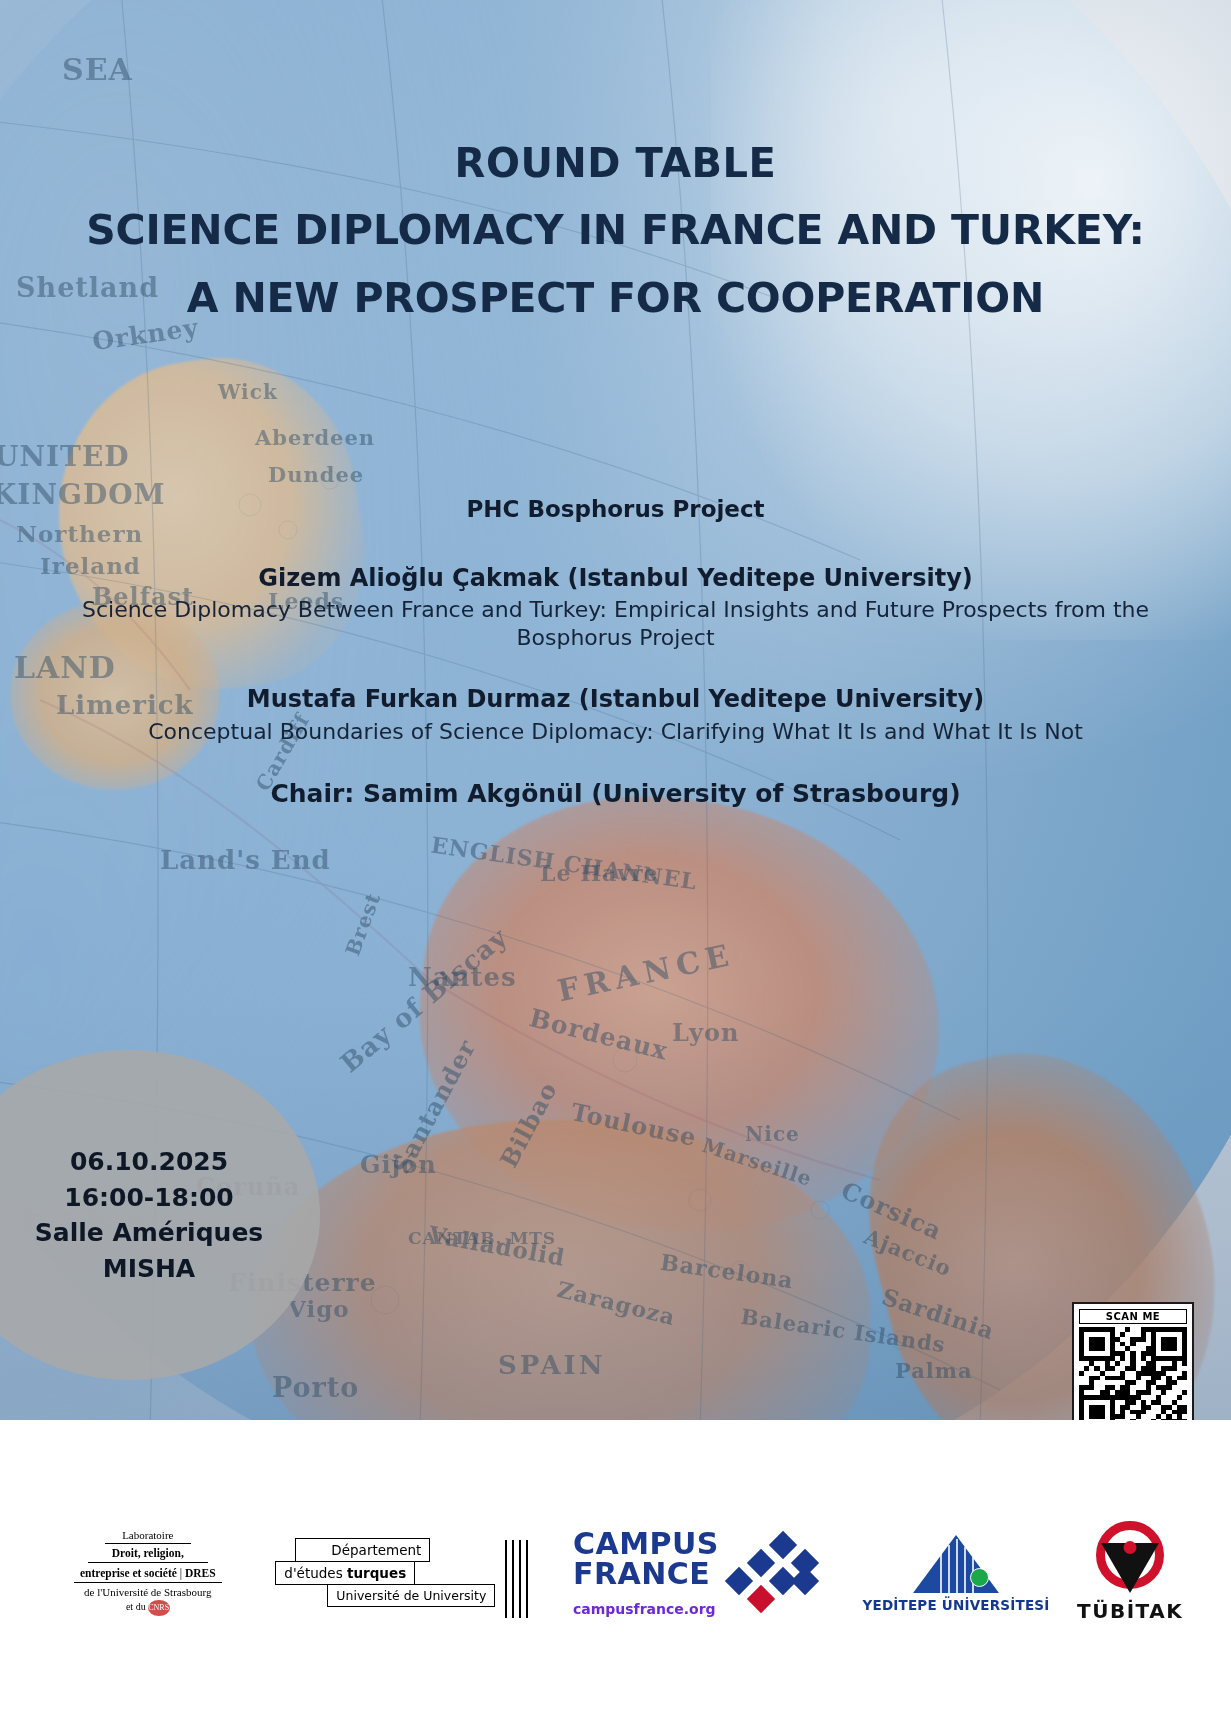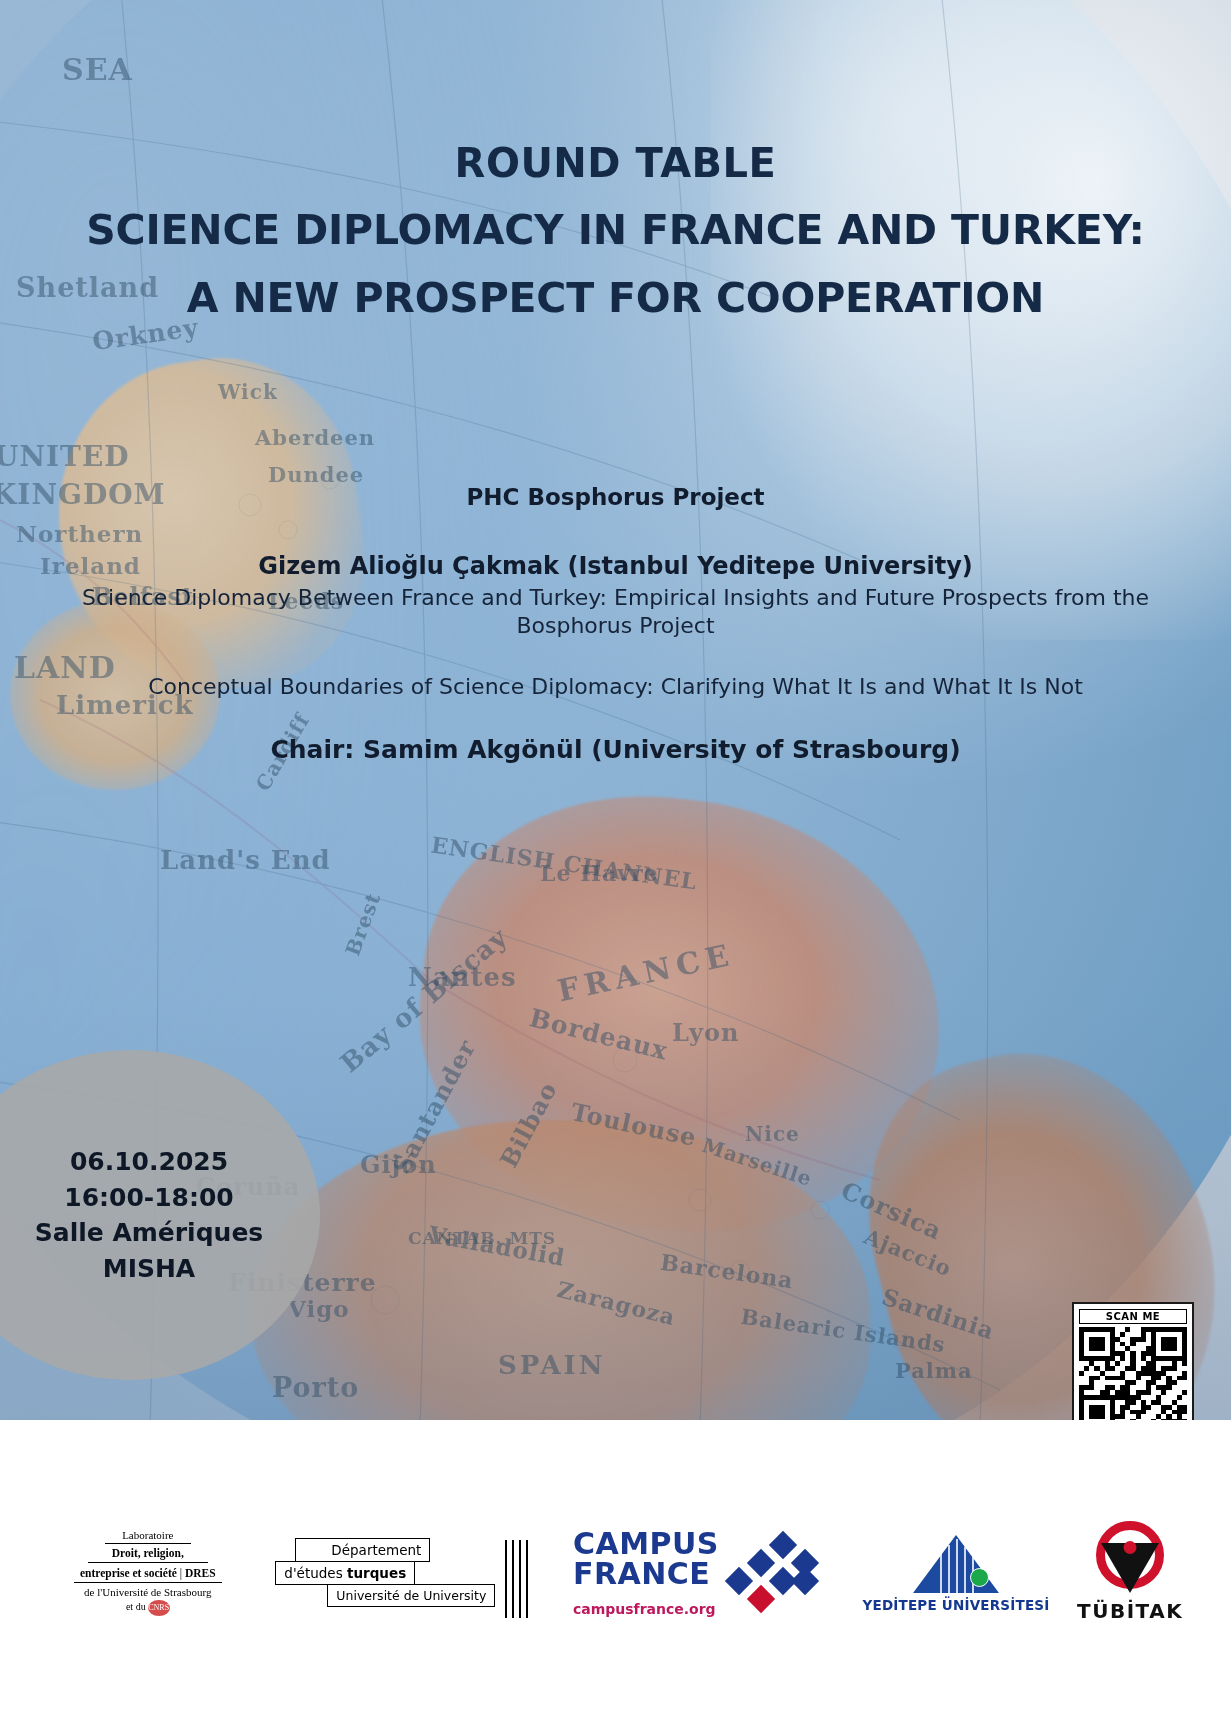--- a/index.html
+++ b/index.html
@@ -143,21 +143,21 @@
     letter-spacing: -0.2px;
     margin-bottom: 20px;
   }
   .title-line3 {
     font-size: 41px;
     letter-spacing: -0.2px;
   }
 
   .program {
     position: absolute;
-    top: 484px;
+    top: 496px;
     left: 70px;
     width: 1091px;
     text-align: center;
     color: #111d2e;
   }
   .project-name {
     font-size: 23px;
     font-weight: bold;
     margin-bottom: 42px;
   }
@@ -345,21 +345,21 @@
     align-items: center;
     gap: 8px;
   }
   .campus-text {
     color: #1b3a8f;
     font-weight: bold;
     line-height: 1.0;
   }
   .campus-text .c1 { font-size: 30px; letter-spacing: 0.5px; }
   .campus-text .c2 { font-size: 30px; letter-spacing: 0.5px; }
-  .campus-text .c3 { font-size: 14px; color: #be185d; font-weight: bold; margin-top: 13px; }
+  .campus-text .c3 { font-size: 14px; color: #6d28d9; font-weight: bold; margin-top: 13px; }
   .campus-mark {
     position: relative;
     width: 108px;
     height: 74px;
   }
   .campus-mark i {
     position: absolute;
     display: block;
     transform: rotate(45deg);
   }
@@ -551,20 +551,21 @@
     <div class="program">
       <div class="project-name">PHC Bosphorus Project</div>
 
       <div class="speaker-block">
         <div class="speaker-name">Gizem Alioğlu Çakmak (Istanbul Yeditepe University)</div>
         <div class="speaker-talk">Science Diplomacy Between France and Turkey: Empirical Insights and Future Prospects from the Bosphorus Project</div>
       </div>
 
 
       <div class="speaker-block">
+        <div class="speaker-name">Mustafa Furkan Durmaz (Istanbul Yeditepe University)</div>
         <div class="speaker-talk">Conceptual Boundaries of Science Diplomacy: Clarifying What It Is and What It Is Not</div>
       </div>
 
       <div class="chair">Chair: Samim Akgönül (University of Strasbourg)</div>
     </div>
 
     <div class="details-bubble">
       <div class="line">06.10.2025</div>
       <div class="line">16:00-18:00</div>
       <div class="line">Salle Amériques</div>

